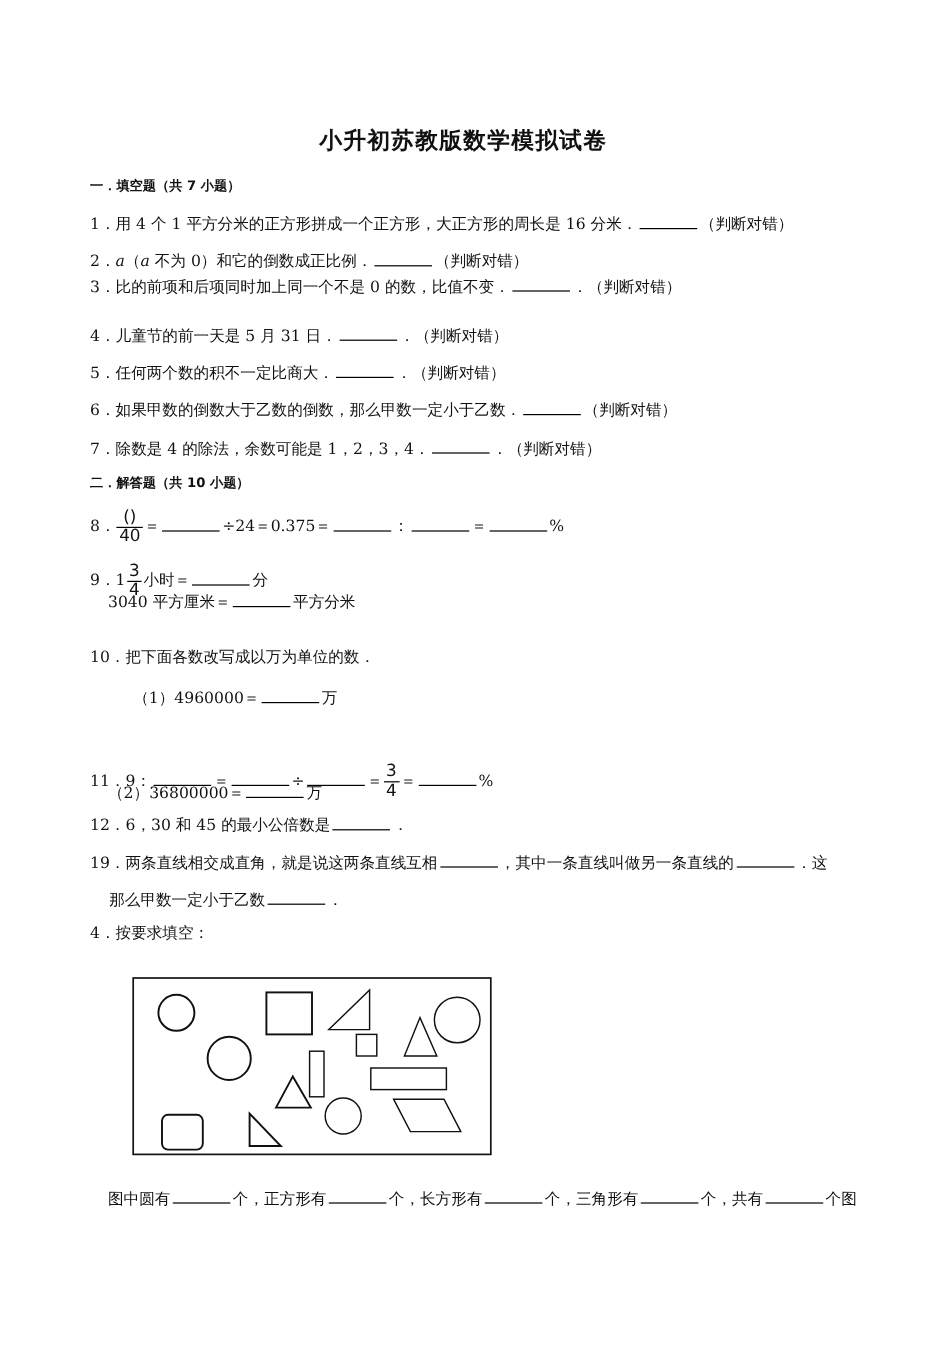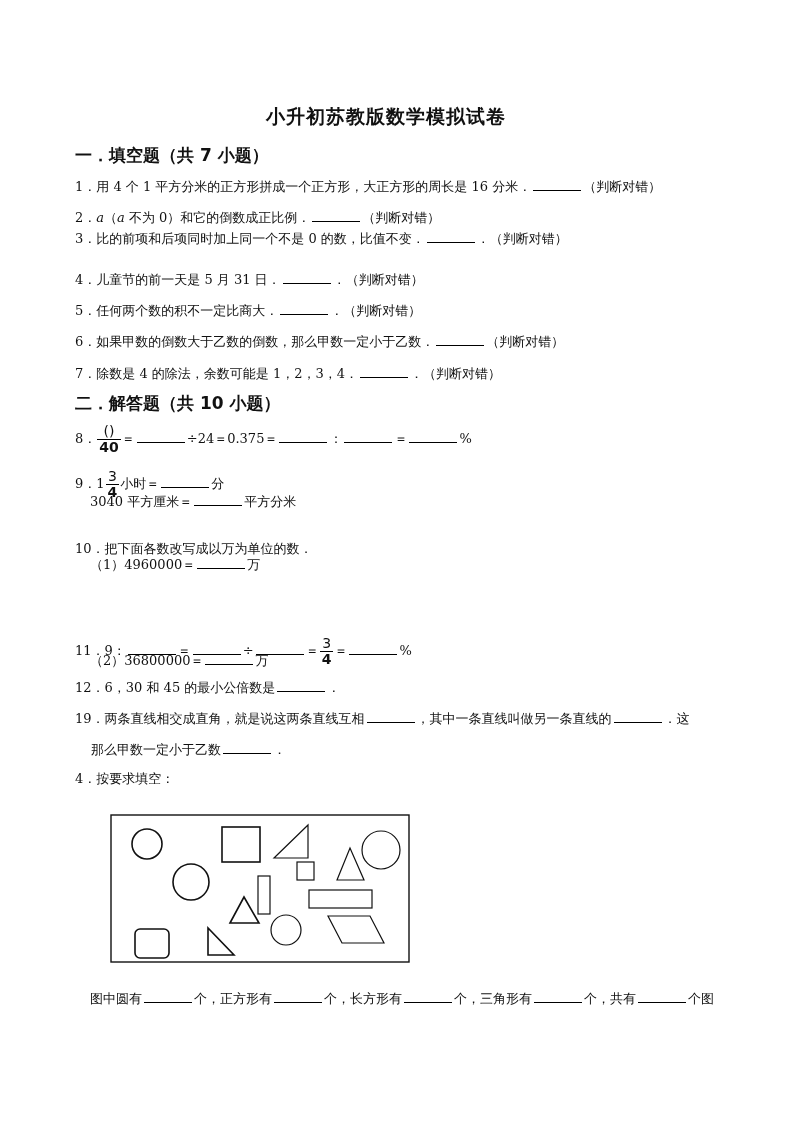--- a/index.html
+++ b/index.html
@@ -9,34 +9,34 @@
     color: #111; font-size: 13px;
   }
   .title {
     position: absolute; top: 104px; left: 0; width: 772px; text-align: center;
     font-family: "DejaVu Sans", "Liberation Sans", sans-serif;
     font-size: 19px; font-weight: bold; letter-spacing: 1px;
   }
   .line {
     position: absolute; left: 75px; white-space: nowrap; font-size: 13px; line-height: 18px;
   }
-  .section { font-weight: bold; font-family: "DejaVu Sans", "Liberation Sans", sans-serif; font-size: 17px; }
+  .section { font-weight: bold; font-family: "DejaVu Sans", "Liberation Sans", sans-serif; font-size: 11px; }
   .blank {
     display: inline-block; width: 48px; border-bottom: 1px solid #000; height: 14px;
     vertical-align: baseline; margin: 0 2px;
   }
   .indent1 { left: 90px; }
   .indent2 { left: 91px; }
   .frac {
     display: inline-block; vertical-align: middle; text-align: center;
     font-family: "DejaVu Sans", "Liberation Sans", sans-serif; font-size: 14px; line-height: 15px;
     margin: 0 1px;
   }
   .frac .num { display: block; border-bottom: 1px solid #000; padding: 0 2px; }
-  .frac .den { display: block; padding: 0 2px; font-weight: bold; }
+  .frac .den { display: block; padding: 0 2px; }
   .figure { position: absolute; left: 0; top: 0; }
   em.var { font-style: italic; }
 </style>
 </head>
 <body>
 
 <div class="title">小升初苏教版数学模拟试卷</div>
 
 <div class="line section" style="top:146px;">一．填空题（共 7 小题）</div>
 
@@ -79,21 +79,21 @@
 </div>
 
 <div class="line indent1" style="top:491px;">
   <span>3040 平方厘米＝</span><span class="blank"></span><span>平方分米</span>
 </div>
 
 <div class="line" style="top:540px;">
   <span>10．</span><span>把下面各数改写成以万为单位的数．</span>
 </div>
 
-<div class="line indent1" style="top:554px;">
+<div class="line indent1" style="top:571px;margin-left:21px;">
   <span>（1）4960000＝</span><span class="blank"></span><span>万</span>
 </div>
 
 <div class="line indent1" style="top:602px;margin-top:48px;">
   <span>（2）36800000＝</span><span class="blank"></span><span>万</span>
 </div>
 
 <div class="line" style="top:636px;">
   <span>11．</span><span>9：</span><span class="blank"></span><span>＝</span><span class="blank"></span><span>÷</span><span class="blank"></span><span>＝</span><span class="frac"><span class="num">3</span><span class="den">4</span></span><span>＝</span><span class="blank"></span><span>%</span>
 </div>

